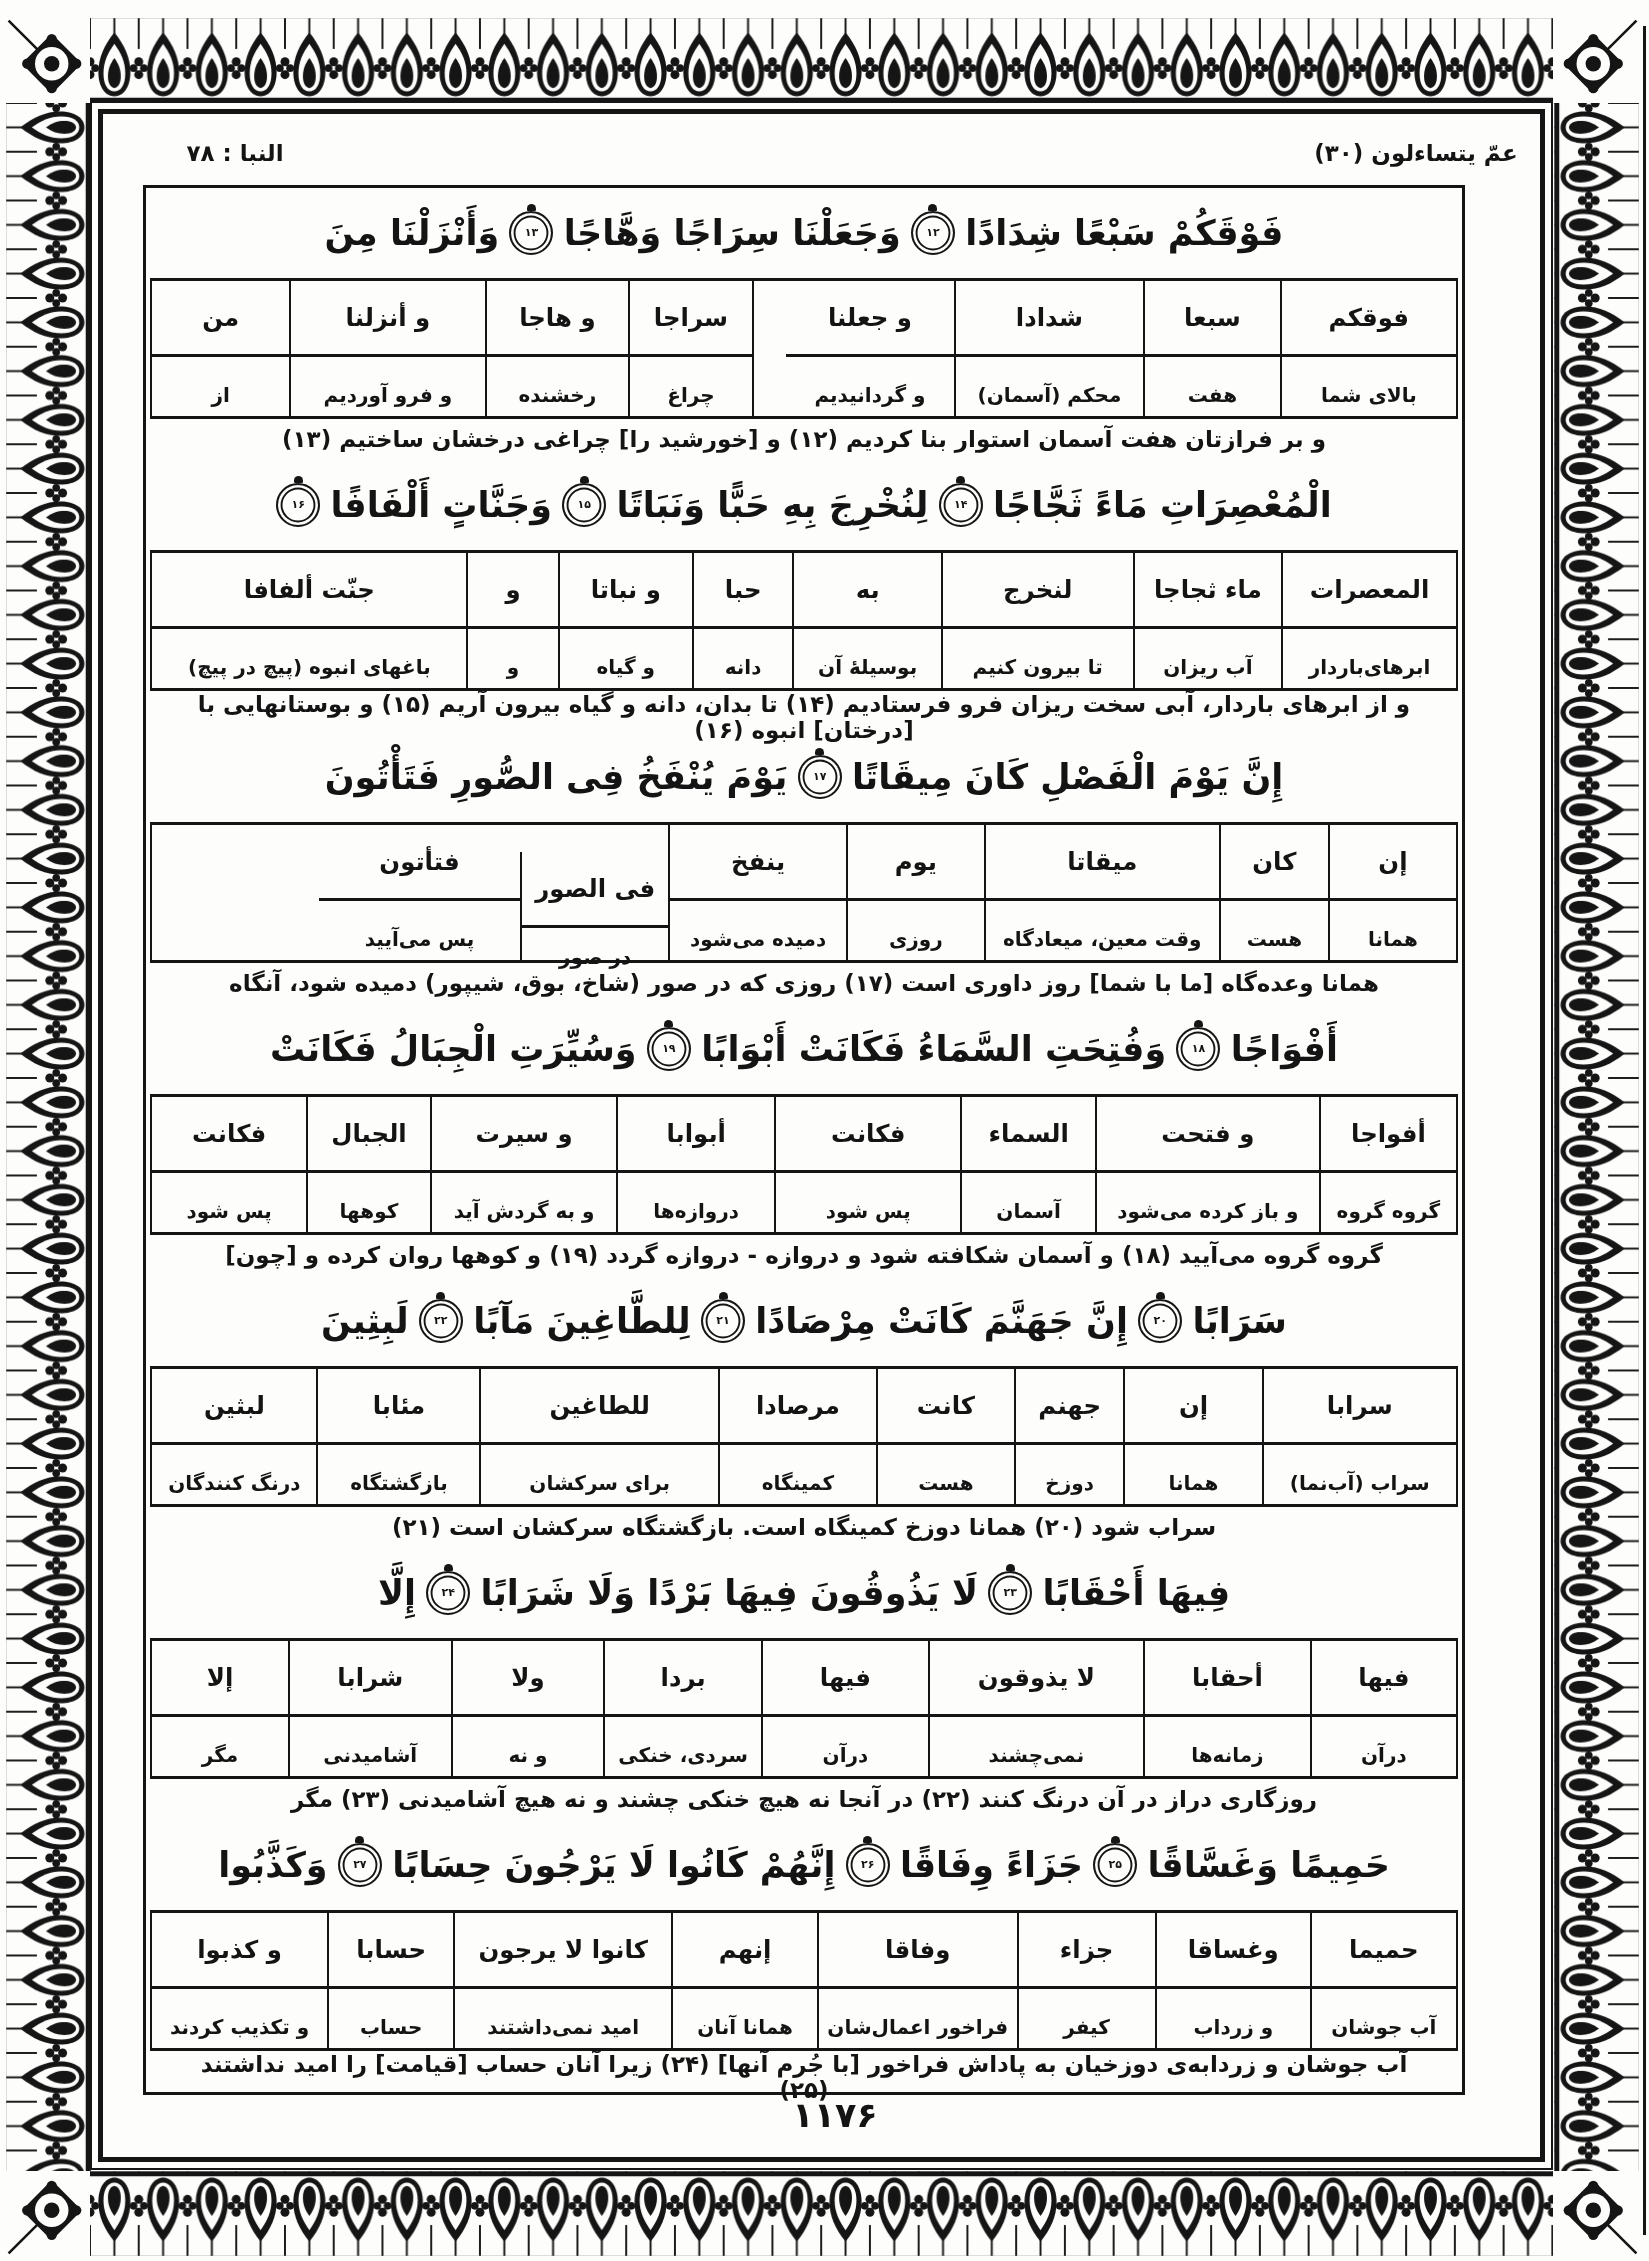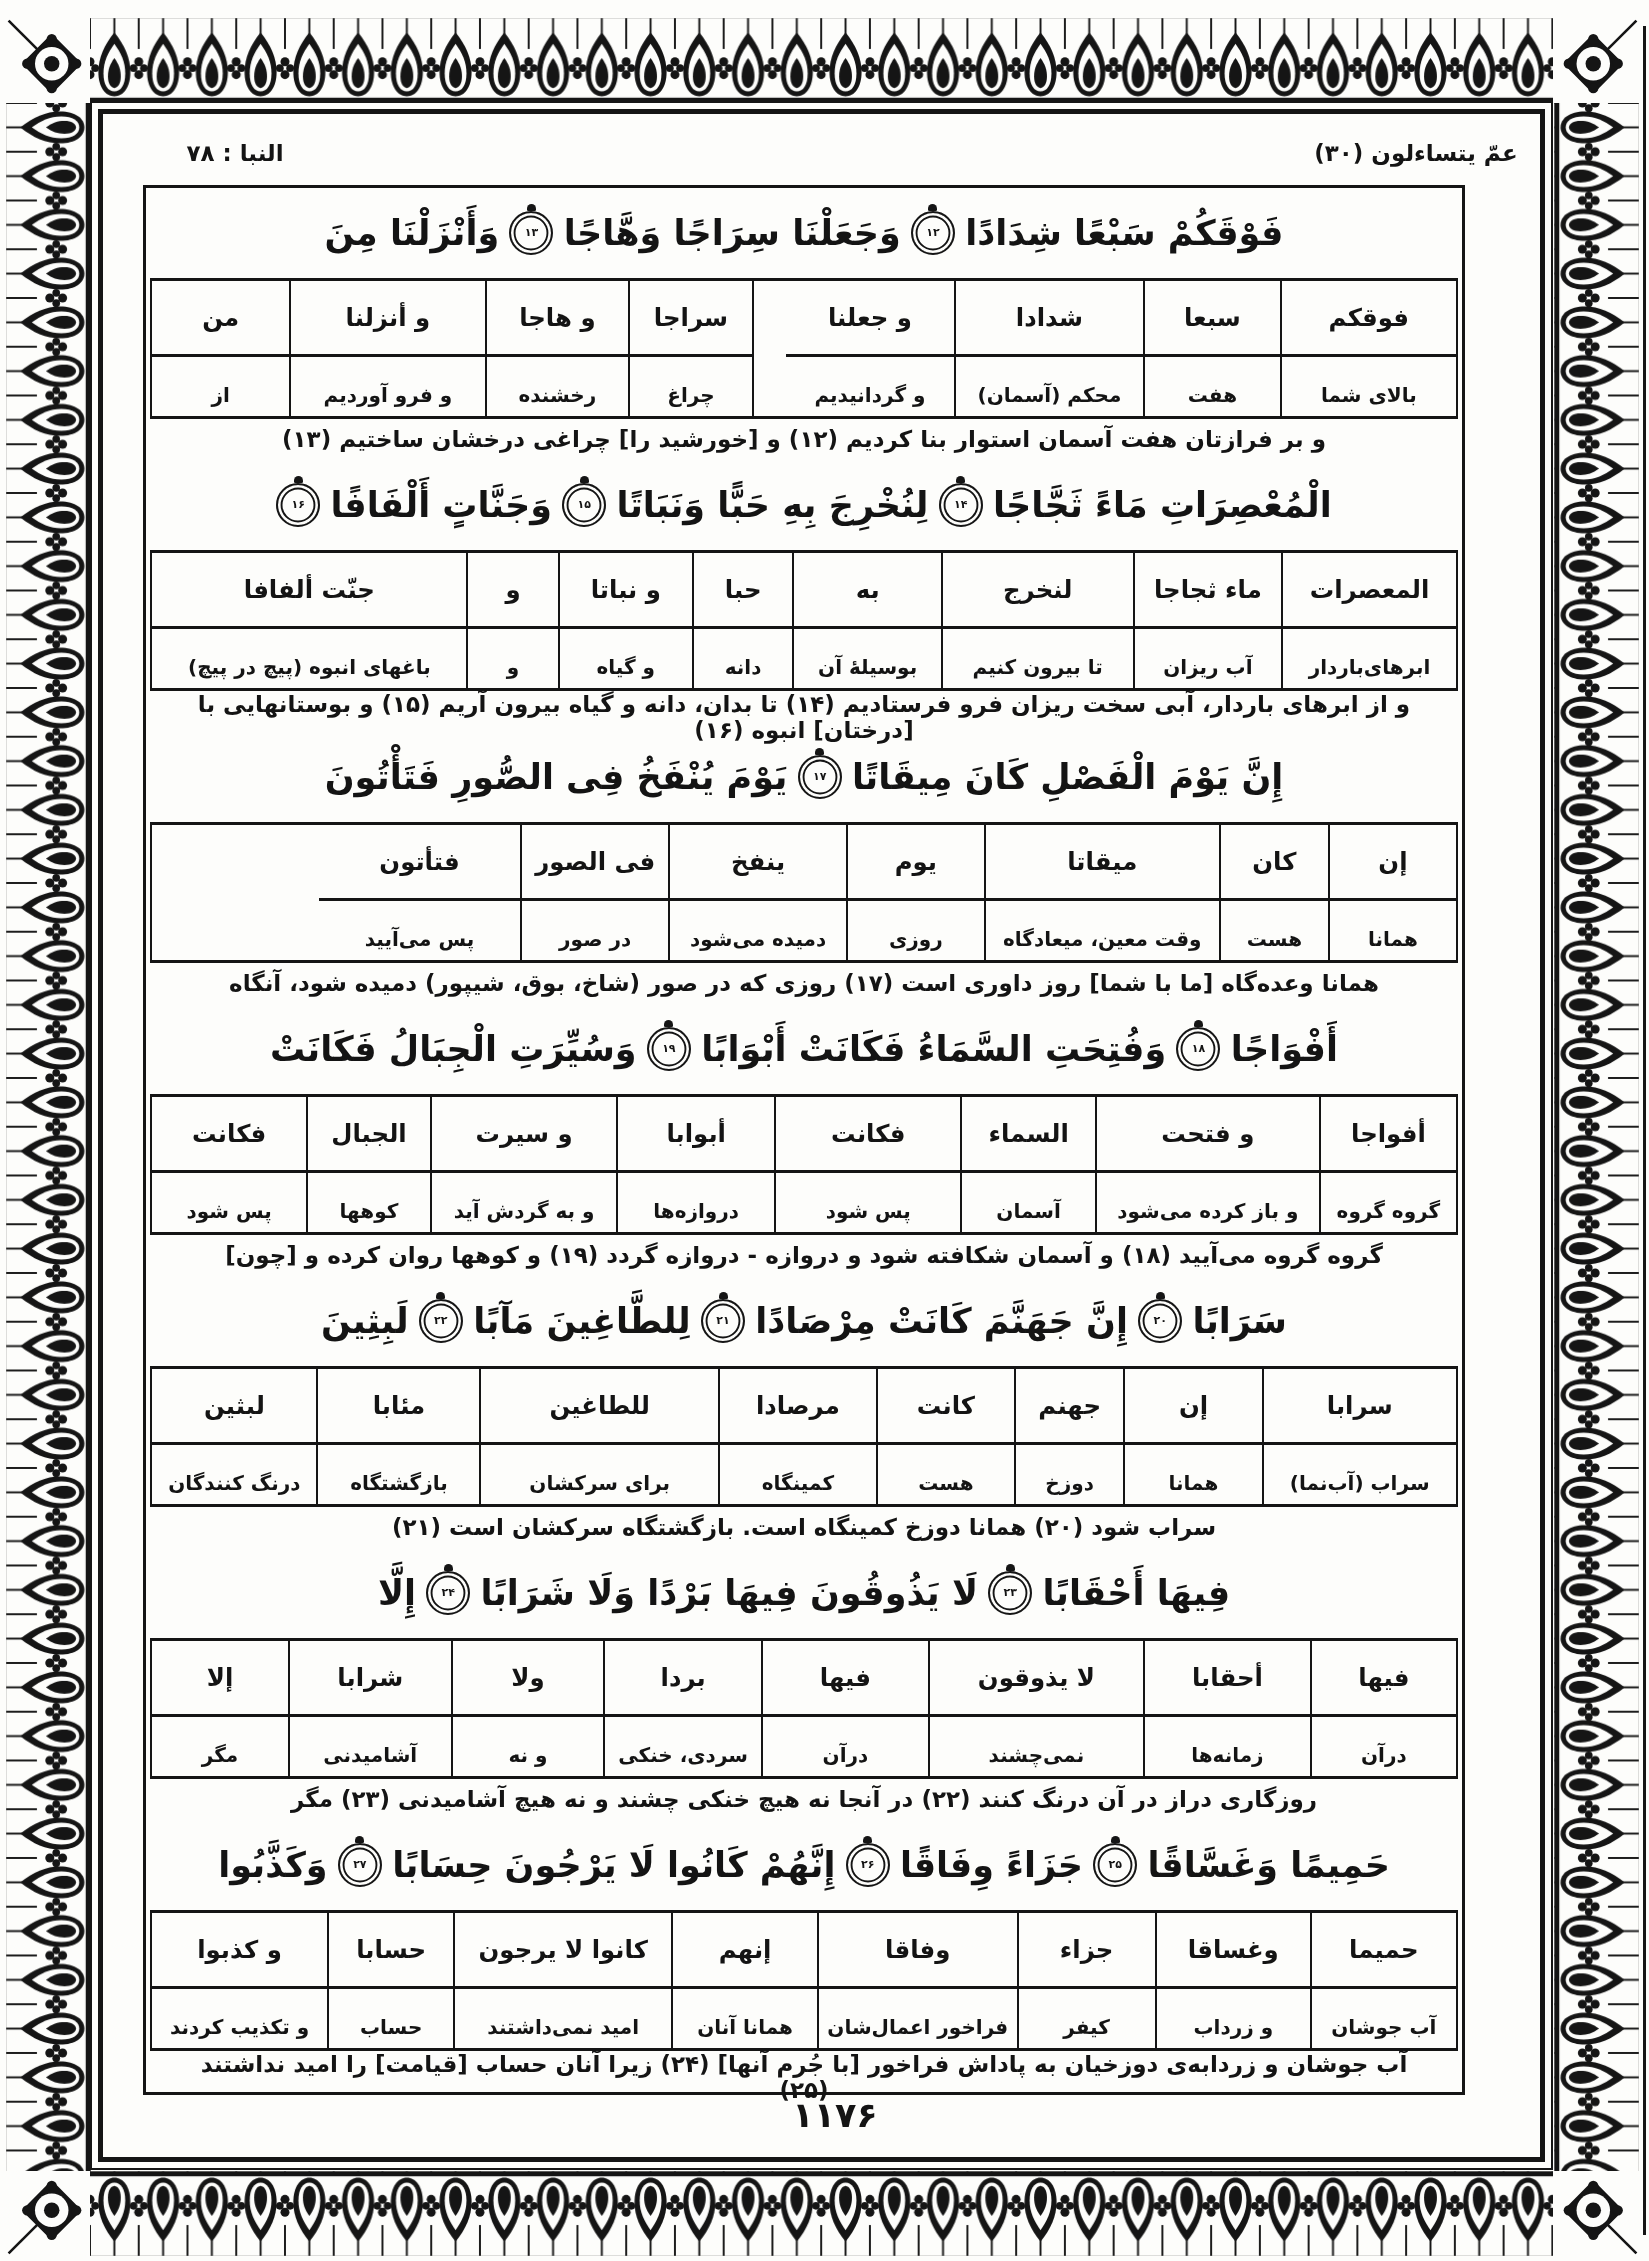--- a/index.html
+++ b/index.html
@@ -377,21 +377,21 @@
                 <div class="fa">وقت معین، میعادگاه</div>
               </div>
               <div class="wcol" style="width: 10.6%;">
                 <div class="ar">يوم</div>
                 <div class="fa">روزی</div>
               </div>
               <div class="wcol" style="width: 13.6%;">
                 <div class="ar">ينفخ</div>
                 <div class="fa">دمیده می‌شود</div>
               </div>
-              <div class="wcol" style="width: 11.4%;">
+              <div class="wcol" style="width: 11.4%; margin-top: 27px;">
                 <div class="ar">فى الصور</div>
                 <div class="fa">در صور</div>
               </div>
               <div class="wcol" style="width: 15.4%;">
                 <div class="ar">فتأتون</div>
                 <div class="fa">پس می‌آیید</div>
               </div>
             </div>
             <div class="transl">همانا وعده‌گاه [ما با شما] روز داوری است (۱۷) روزی که در صور (شاخ، بوق، شیپور) دمیده شود، آنگاه</div>
           </section>

